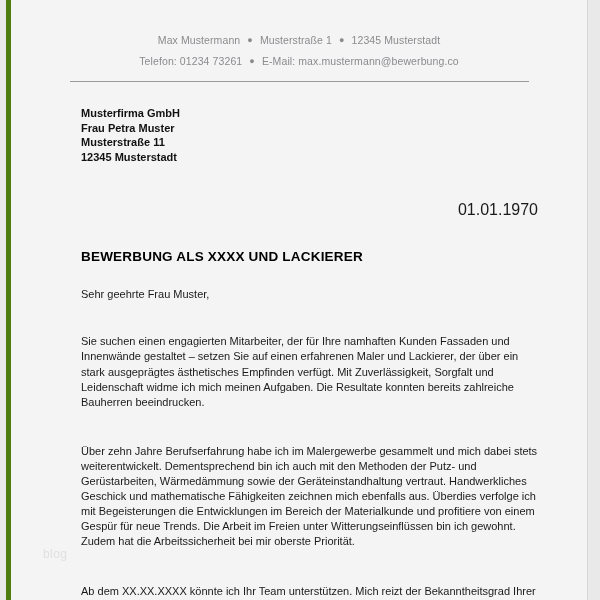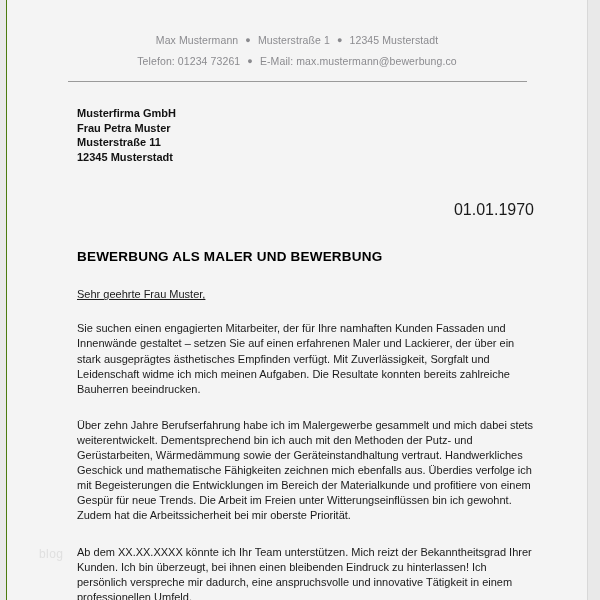--- a/index.html
+++ b/index.html
@@ -15,21 +15,21 @@
   }
 
   #page {
     position: absolute;
     left: 6px;
     top: 0;
     width: 582px;
     height: 600px;
     background: #f4f4f4;
     border-right: 1px solid #d8d8d8;
-    border-left: 1px solid #4d7c0f;
+    border-left: 5px solid #4d7c0f;
     box-sizing: border-box;
     overflow: hidden;
   }
 
   
   .letterhead {
     padding-top: 30px;
     text-align: center;
   }
   .letterhead-line {
@@ -79,25 +79,24 @@
     font-size: 13.5px;
     font-weight: bold;
     color: #000;
     letter-spacing: 0.2px;
   }
 
   .salutation {
     margin-top: 24px;
     font-size: 11px;
     color: #1a1a1a;
-    text-decoration: underline;
   }
 
   .para {
-    margin-top: 21px;
+    margin-top: 34px;
     font-size: 11px;
     color: #1a1a1a;
     line-height: 15.1px;
     text-align: left;
   }
 
   
   .watermark {
     position: absolute;
     left: 32px;
@@ -132,21 +131,21 @@
 
     <div class="recipient">
       <div>Musterfirma GmbH</div>
       <div>Frau Petra Muster</div>
       <div>Musterstraße 11</div>
       <div>12345 Musterstadt</div>
     </div>
 
     <div class="date">01.01.1970</div>
 
-    <div class="subject">BEWERBUNG ALS MALER UND BEWERBUNG</div>
+    <div class="subject">BEWERBUNG ALS XXXX UND LACKIERER</div>
 
     <div class="salutation">Sehr geehrte Frau Muster,</div>
 
     <div class="para">Sie suchen einen engagierten Mitarbeiter, der für Ihre namhaften Kunden Fassaden und Innenwände gestaltet – setzen Sie auf einen erfahrenen Maler und Lackierer, der über ein stark ausgeprägtes ästhetisches Empfinden verfügt. Mit Zuverlässigkeit, Sorgfalt und Leidenschaft widme ich mich meinen Aufgaben. Die Resultate konnten bereits zahlreiche Bauherren beeindrucken.</div>
     <div class="para">Über zehn Jahre Berufserfahrung habe ich im Malergewerbe gesammelt und mich dabei stets weiterentwickelt. Dementsprechend bin ich auch mit den Methoden der Putz- und Gerüstarbeiten, Wärmedämmung sowie der Geräteinstandhaltung vertraut. Handwerkliches Geschick und mathematische Fähigkeiten zeichnen mich ebenfalls aus. Überdies verfolge ich mit Begeisterungen die Entwicklungen im Bereich der Materialkunde und profitiere von einem Gespür für neue Trends. Die Arbeit im Freien unter Witterungseinflüssen bin ich gewohnt. Zudem hat die Arbeitssicherheit bei mir oberste Priorität.</div>
     <div class="para">Ab dem XX.XX.XXXX könnte ich Ihr Team unterstützen. Mich reizt der Bekanntheitsgrad Ihrer Kunden. Ich bin überzeugt, bei ihnen einen bleibenden Eindruck zu hinterlassen! Ich persönlich verspreche mir dadurch, eine anspruchsvolle und innovative Tätigkeit in einem professionellen Umfeld.</div>
 
   </div>
 
   <div class="watermark">blog</div>

